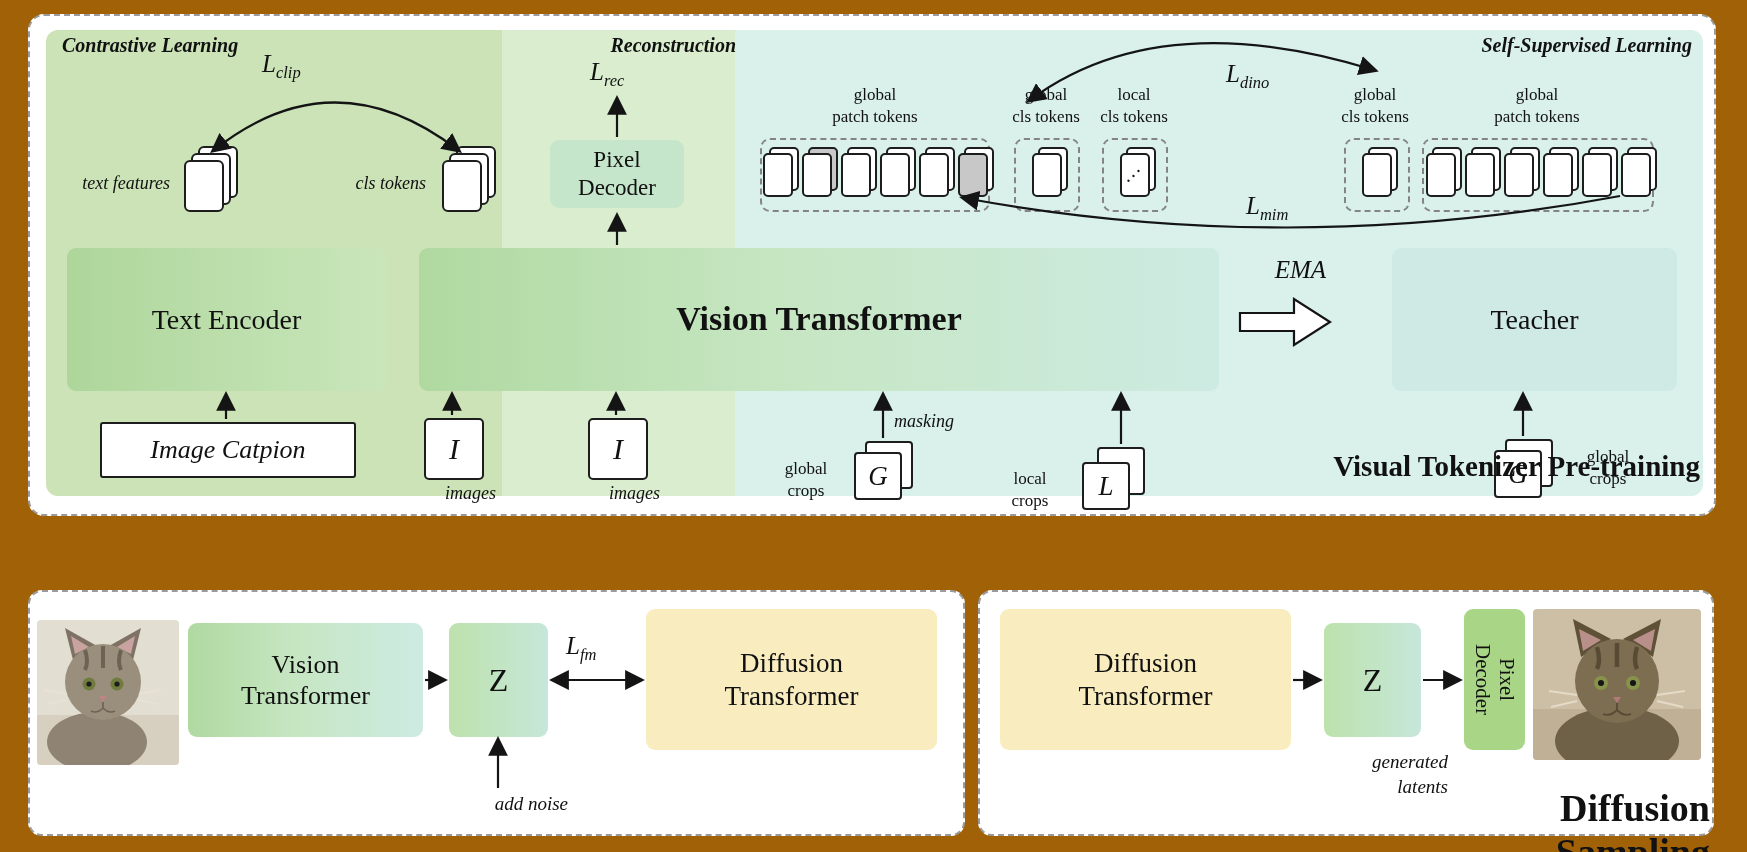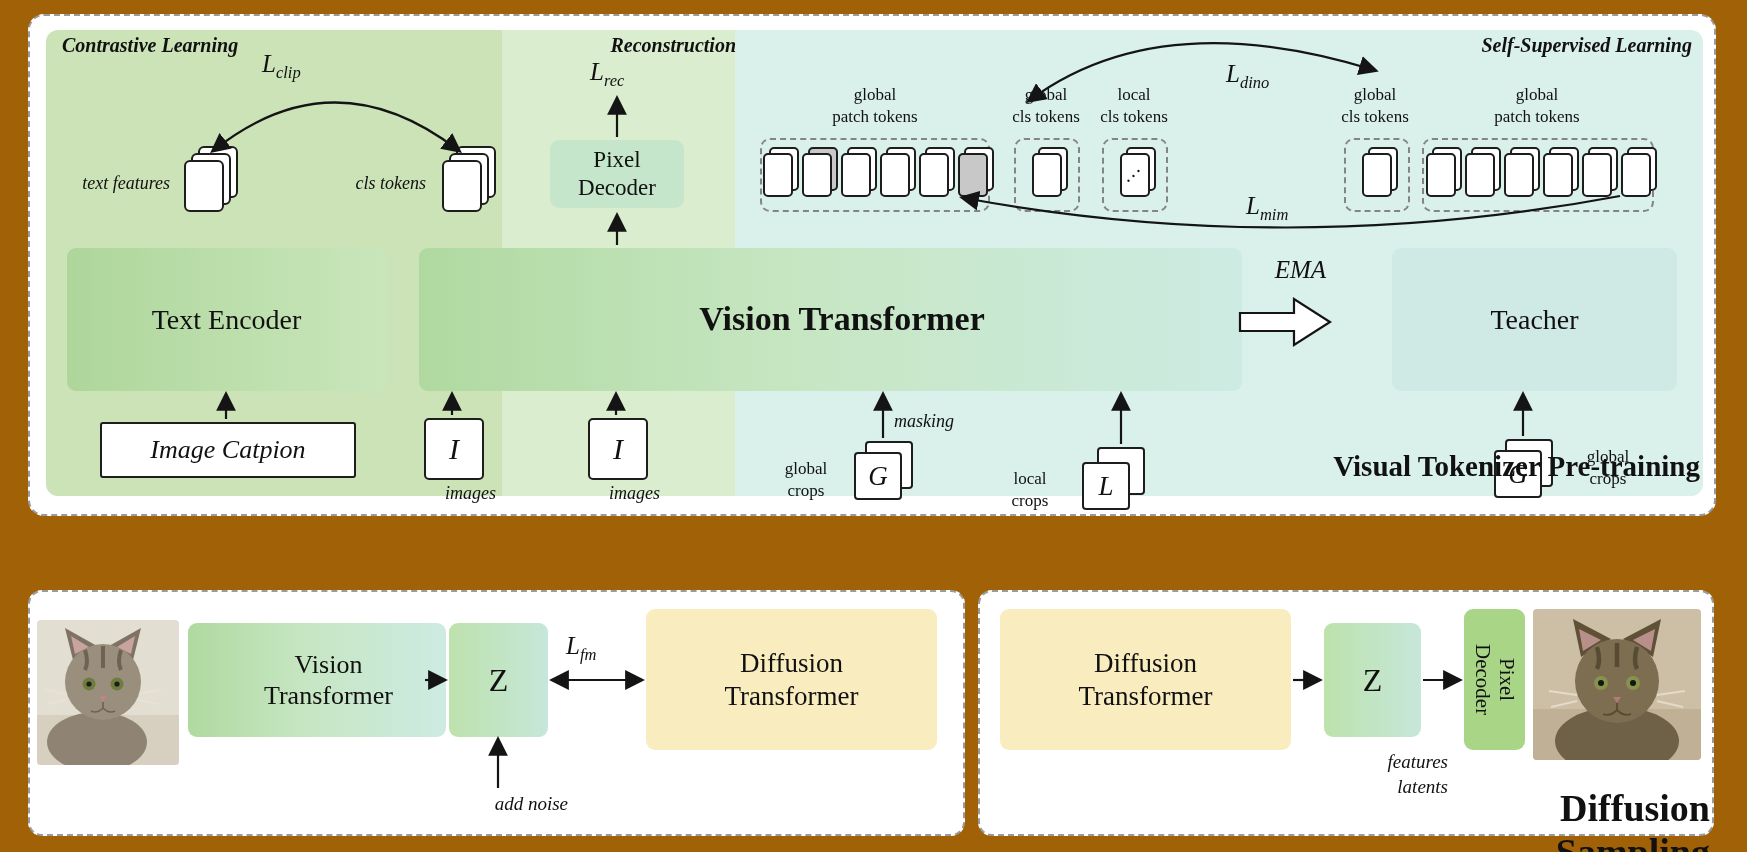--- a/index.html
+++ b/index.html
@@ -43,21 +43,21 @@
         border-radius:4px;box-sizing:border-box;display:flex;align-items:center;justify-content:center;
         font-style:italic;font-size:27px;}
   .crop.off11 .bk{left:11px;top:-11px;}
   .crop.off15 .bk{left:15px;top:-15px;}
   .crop .ft{left:0;top:0;}
   .iobox{position:absolute;background:#fff;border:2px solid #1d1d1d;border-radius:5px;
          display:flex;align-items:center;justify-content:center;font-style:italic;font-size:30px;}
   .whitebox{background:#fff;border:2px solid #1d1d1d;border-radius:3px;}
   .dots{transform:rotate(-45deg);font-size:15px;letter-spacing:2px;font-weight:bold;font-style:normal;}
   .grad-encoder{background:linear-gradient(90deg,#aed69b,#c9e6bb);}
-  .grad-vt{background:linear-gradient(90deg,#b0d9a0 0%,#c6e6c2 45%,#cdebe2 100%);padding-left:23px;}
+  .grad-vt{background:linear-gradient(90deg,#b0d9a0 0%,#c6e6c2 45%,#cdebe2 100%);}
   .teacher-bg{background:#cfeae4;}
   .pd-top-bg{background:#c6e6cc;}
   .dt-bg{background:#f9edc0;}
   .z-bg{background:linear-gradient(90deg,#bde2ac,#c6e7da);}
   .pd-green-bg{background:#a9d587;}
   .vert{writing-mode:vertical-rl;white-space:pre-line;line-height:1.15;}
   .arrows{position:absolute;left:0;top:0;width:1747px;height:852px;pointer-events:none;}
   .catimg{position:absolute;border-radius:4px;overflow:hidden;}
   .catimg svg{display:block;width:100%;height:100%;}
 </style>
@@ -243,21 +243,21 @@
   <div class="loss" style="left:566px;top:632px;"><span>L</span><sub>fm</sub></div>
   <div class="box dt-bg ml" style="left:646px;top:609px;width:291px;height:141px;font-size:27px;">Diffusion
 Transformer</div>
   <div class="small-lab ctr" style="left:428px;top:792px;width:140px;font-size:19px;">add noise</div>
 
   <div class="panel" style="left:978px;top:590px;width:732px;height:242px;border-radius:14px;"></div>
 
   <div class="box dt-bg ml" style="left:1000px;top:609px;width:291px;height:141px;font-size:27px;">Diffusion
 Transformer</div>
   <div class="box z-bg" style="left:1324px;top:623px;width:97px;height:114px;font-size:32px;">Z</div>
-  <div class="small-lab ctr ml" style="left:1298px;top:750px;width:150px;font-size:19px;">features
+  <div class="small-lab ctr ml" style="left:1298px;top:750px;width:150px;font-size:19px;">generated
 latents</div>
   <div class="box pd-green-bg vert" style="left:1464px;top:609px;width:61px;height:141px;font-size:21px;">Pixel
 Decoder</div>
 
   <div class="catimg" style="left:1533px;top:609px;width:168px;height:151px;">
     <svg viewBox="0 0 168 151" preserveAspectRatio="none">
       <rect width="168" height="151" fill="#cdbfa6"></rect>
       <rect y="100" width="168" height="51" fill="#bfb096"></rect>
       <ellipse cx="84" cy="132" rx="62" ry="34" fill="#6f6148"></ellipse>
       <path d="M48 48 L40 10 L78 30 Z" fill="#5e5138"></path>

